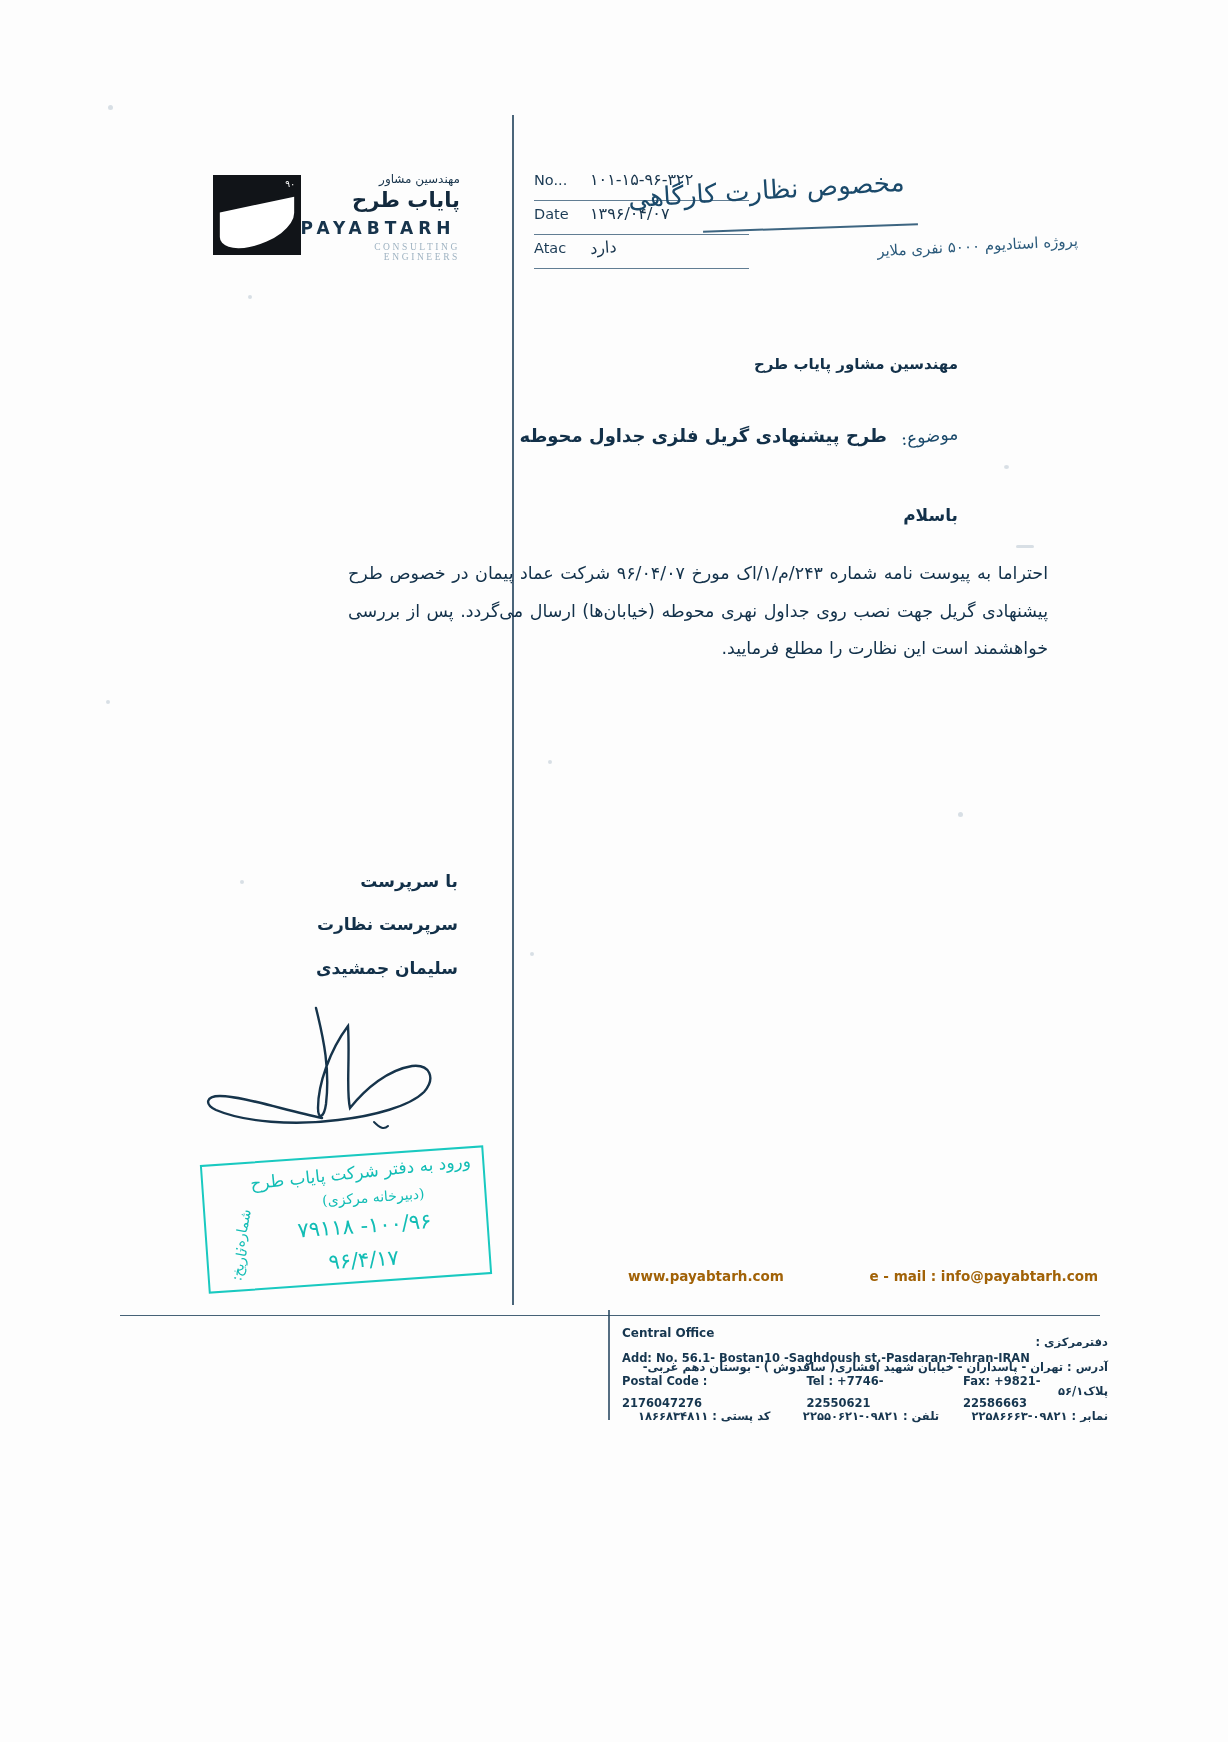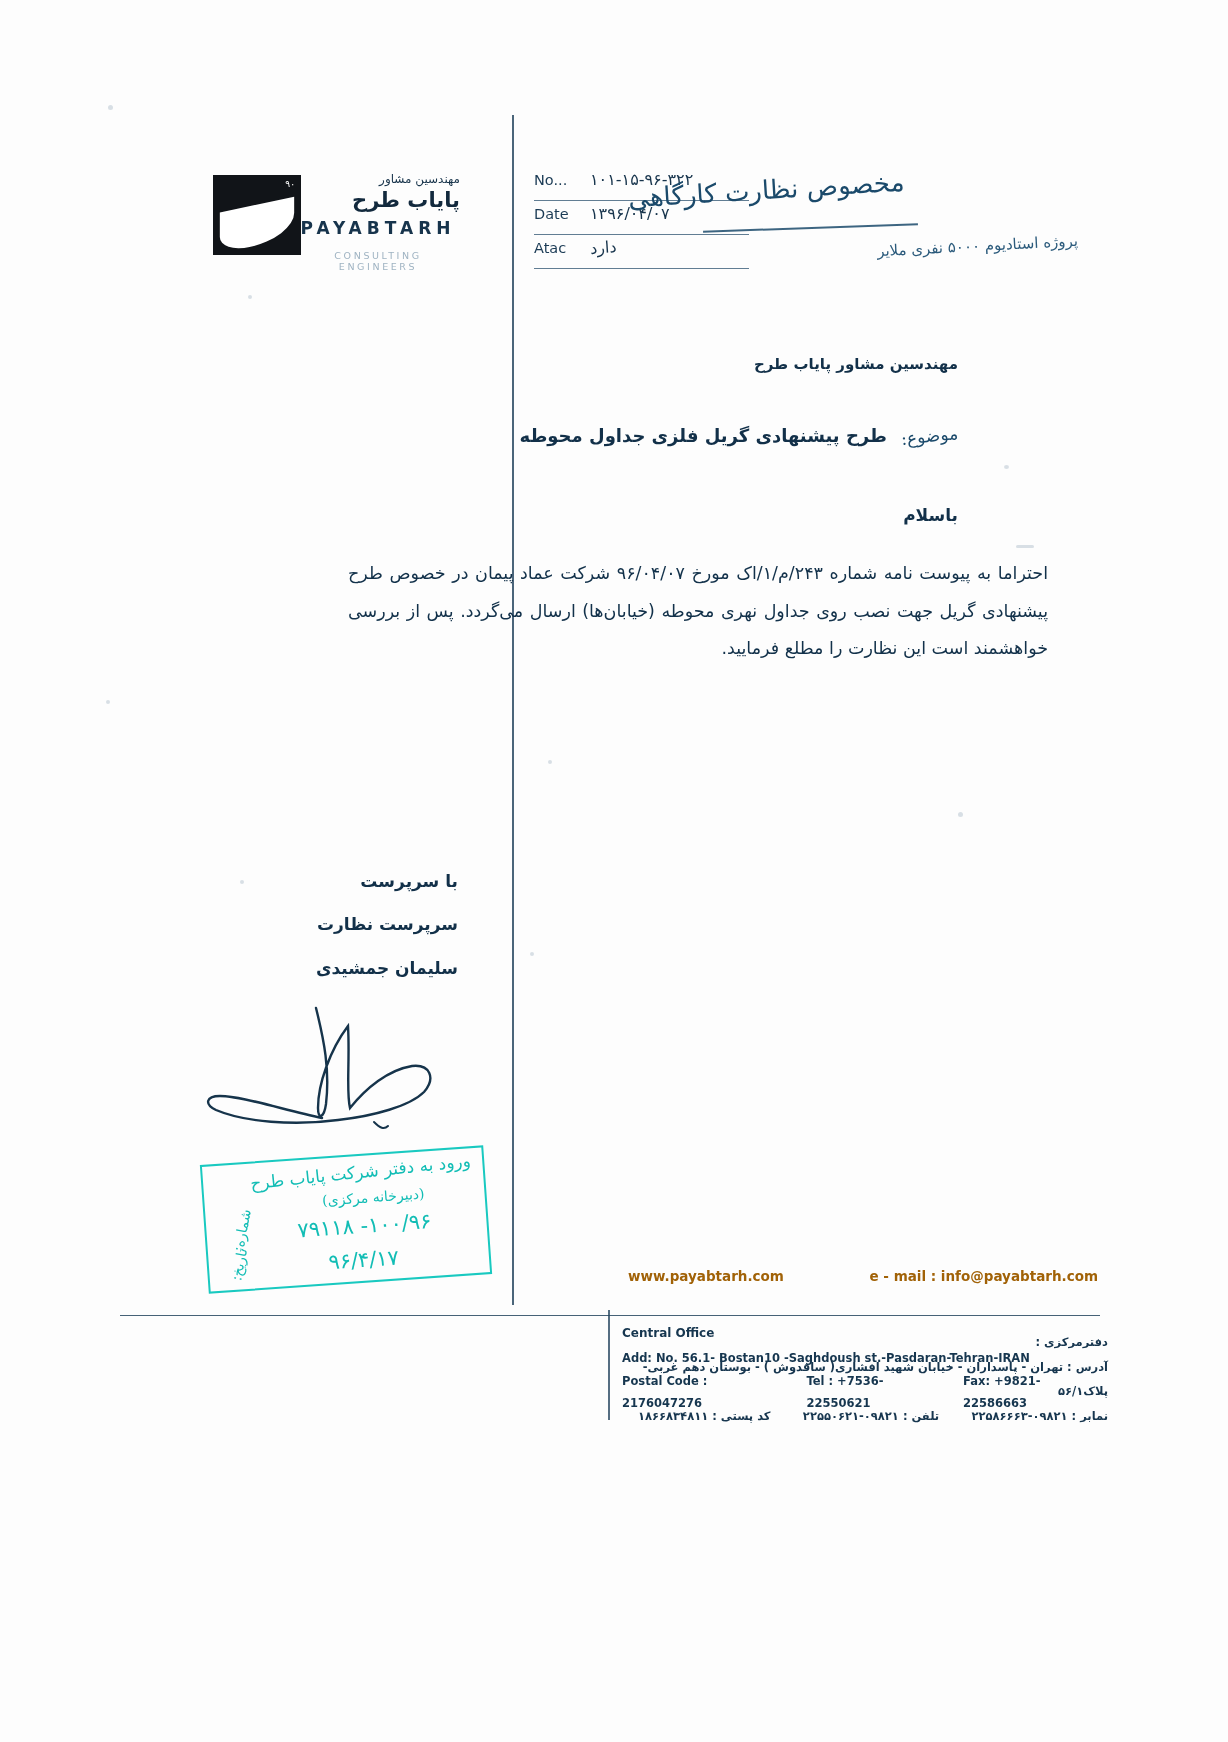--- a/index.html
+++ b/index.html
@@ -96,25 +96,25 @@
     direction: ltr;
     text-align: center;
     font-size: 17px;
     letter-spacing: 5px;
     font-weight: bold;
     color: #17344c;
     margin-top: 6px;
   }
   .logo-text .en-small {
     direction: ltr;
-    text-align: center;
     font-size: 9.5px;
     letter-spacing: 2.6px;
     color: #9fb3c2;
-    margin-top: 12px;
+    margin-top: 4px;
+    font-family: Liberation Serif, serif;
   }
 
   .vrule {
     position: absolute;
     top: 115px;
     left: 512px;
     width: 2px;
     height: 1190px;
     background: #2b4a63;
     opacity: .85;
@@ -499,19 +499,19 @@
         <span>تلفن : ۰۹۸۲۱-۲۲۵۵۰۶۲۱</span>
         <span>کد پستی : ۱۸۶۶۸۳۴۸۱۱</span>
       </div>
     </div>
 
     <div class="footer-en">
       <div class="office">Central Office</div>
       <div>Add:  No. 56.1- Bostan10 -Saghdoush st.-Pasdaran-Tehran-IRAN</div>
       <div style="display:flex;gap:18px;">
         <span>Postal Code : 2176047276</span>
-        <span>Tel : +7536-22550621</span>
+        <span>Tel : +7746-22550621</span>
         <span>Fax: +9821-22586663</span>
       </div>
     </div>
   </div>
 
 </div>
 
 </body></html>

